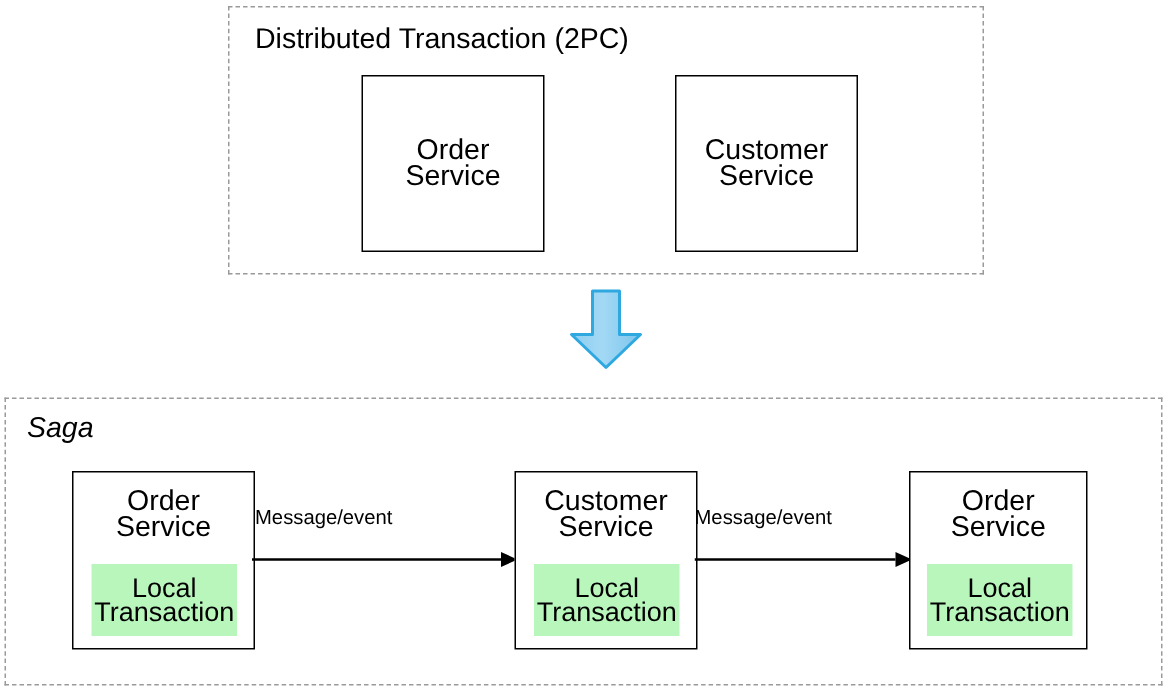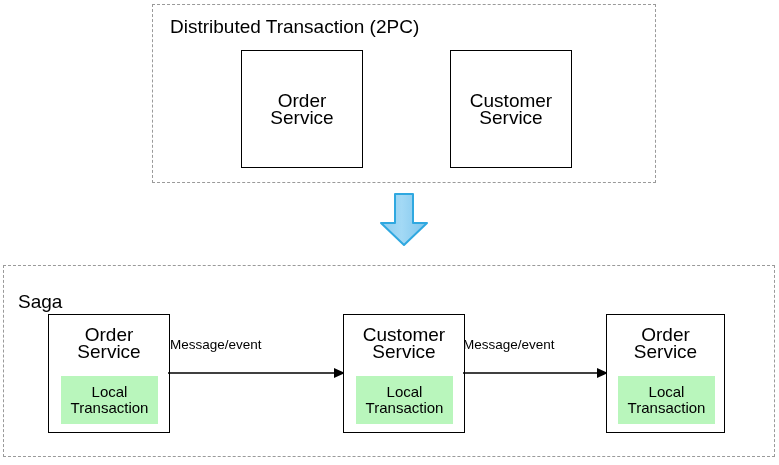--- a/index.html
+++ b/index.html
@@ -43,21 +43,21 @@
     right: 0;
     text-align: center;
     font-size: 19px;
     line-height: 16.5px;
     color: #000000;
   }
   .local-tx {
     position: absolute;
     background: #b9f6bc;
     text-align: center;
-    font-size: 15px;
+    font-size: 18px;
     line-height: 16.5px;
     color: #000000;
     display: flex;
     flex-direction: column;
     align-items: center;
     justify-content: center;
     box-sizing: border-box;
   }
   .edge-label {
     position: absolute;
@@ -101,21 +101,21 @@
           <stop offset="45%" stop-color="#a3d9f5"></stop>
           <stop offset="100%" stop-color="#7cc4ec"></stop>
         </linearGradient>
       </defs>
       <polygon points="17,2 35,2 35,31 49,31 26,53 3,31 17,31" fill="url(#arrGrad)" stroke="#2fa8e0" stroke-width="2" stroke-linejoin="round"></polygon>
     </svg>
   </div>
 
   <div class="group-box" style="left:3px; top:265px; width:772px; height:192px;"></div>
 
-  <div class="group-title" style="left:18px; top:291px;">Saga</div>
+  <div class="group-title" style="left:18px; top:275px;font-style:italic;">Saga</div>
 
   <div class="service-box" style="left:48px; top:314px; width:122px; height:119px;">
     <div class="service-label" style="top:12px;">Order</div>
     <div class="service-label" style="top:28.5px;">Service</div>
     <div class="local-tx" style="left:12px; top:61px; width:97px; height:48px;">
       <span>Local</span>
       <span>Transaction</span>
     </div>
   </div>
 

